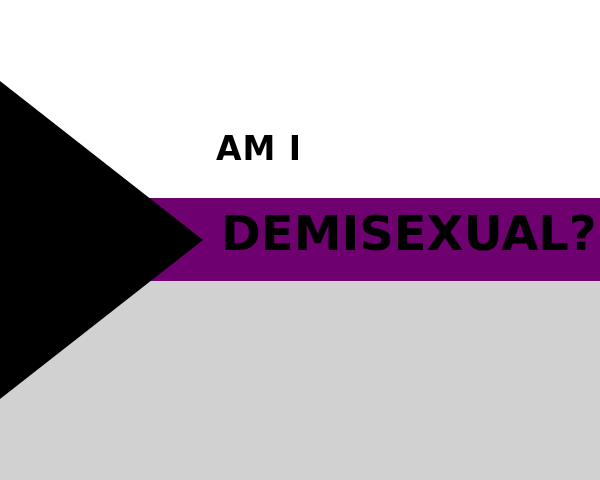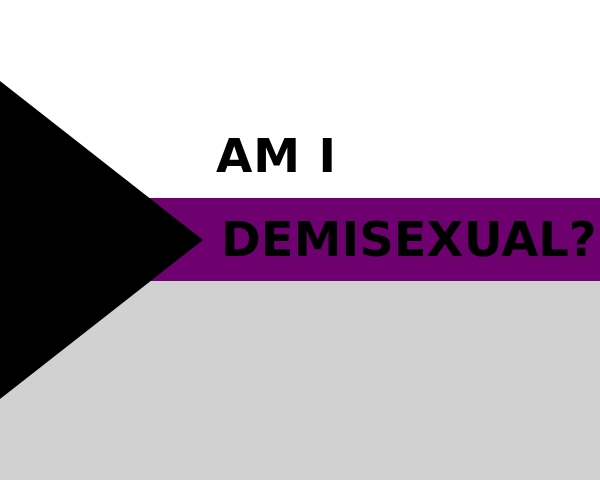--- a/index.html
+++ b/index.html
@@ -3,22 +3,22 @@
 <meta charset="utf-8">
 <style>
   html, body { margin:0; padding:0; }
   body { width:600px; height:480px; position:relative; overflow:hidden; background:#ffffff; }
   .band { position:absolute; left:0; width:600px; }
   .band-white { top:0; height:198px; background:#ffffff; }
   .band-purple { top:198px; height:83px; background:#6e0070; }
   .band-grey { top:281px; height:199px; background:#d1d1d1; }
   .triangle { position:absolute; left:0; top:0; width:600px; height:480px; }
   .headline { position:absolute; font-family:"DejaVu Sans", sans-serif; font-weight:bold; color:#000000; white-space:nowrap; line-height:1; }
-  .line1 { left:216px; top:132px; font-size:47px; letter-spacing:1px; }
-  .line2 { left:221px; top:215px; font-size:48px; letter-spacing:0px; }
+  .line1 { left:216px; top:132px; font-size:33px; letter-spacing:1px; }
+  .line2 { left:221px; top:209px; font-size:48px; letter-spacing:0px; }
 </style>
 </head>
 <body>
 
 <div>
   <div class="band band-white"></div>
   <div class="band band-purple"></div>
   <div class="band band-grey"></div>
   <svg class="triangle" viewBox="0 0 600 480">
     <polygon points="0,81 203,240 0,399" fill="#000000"></polygon>

